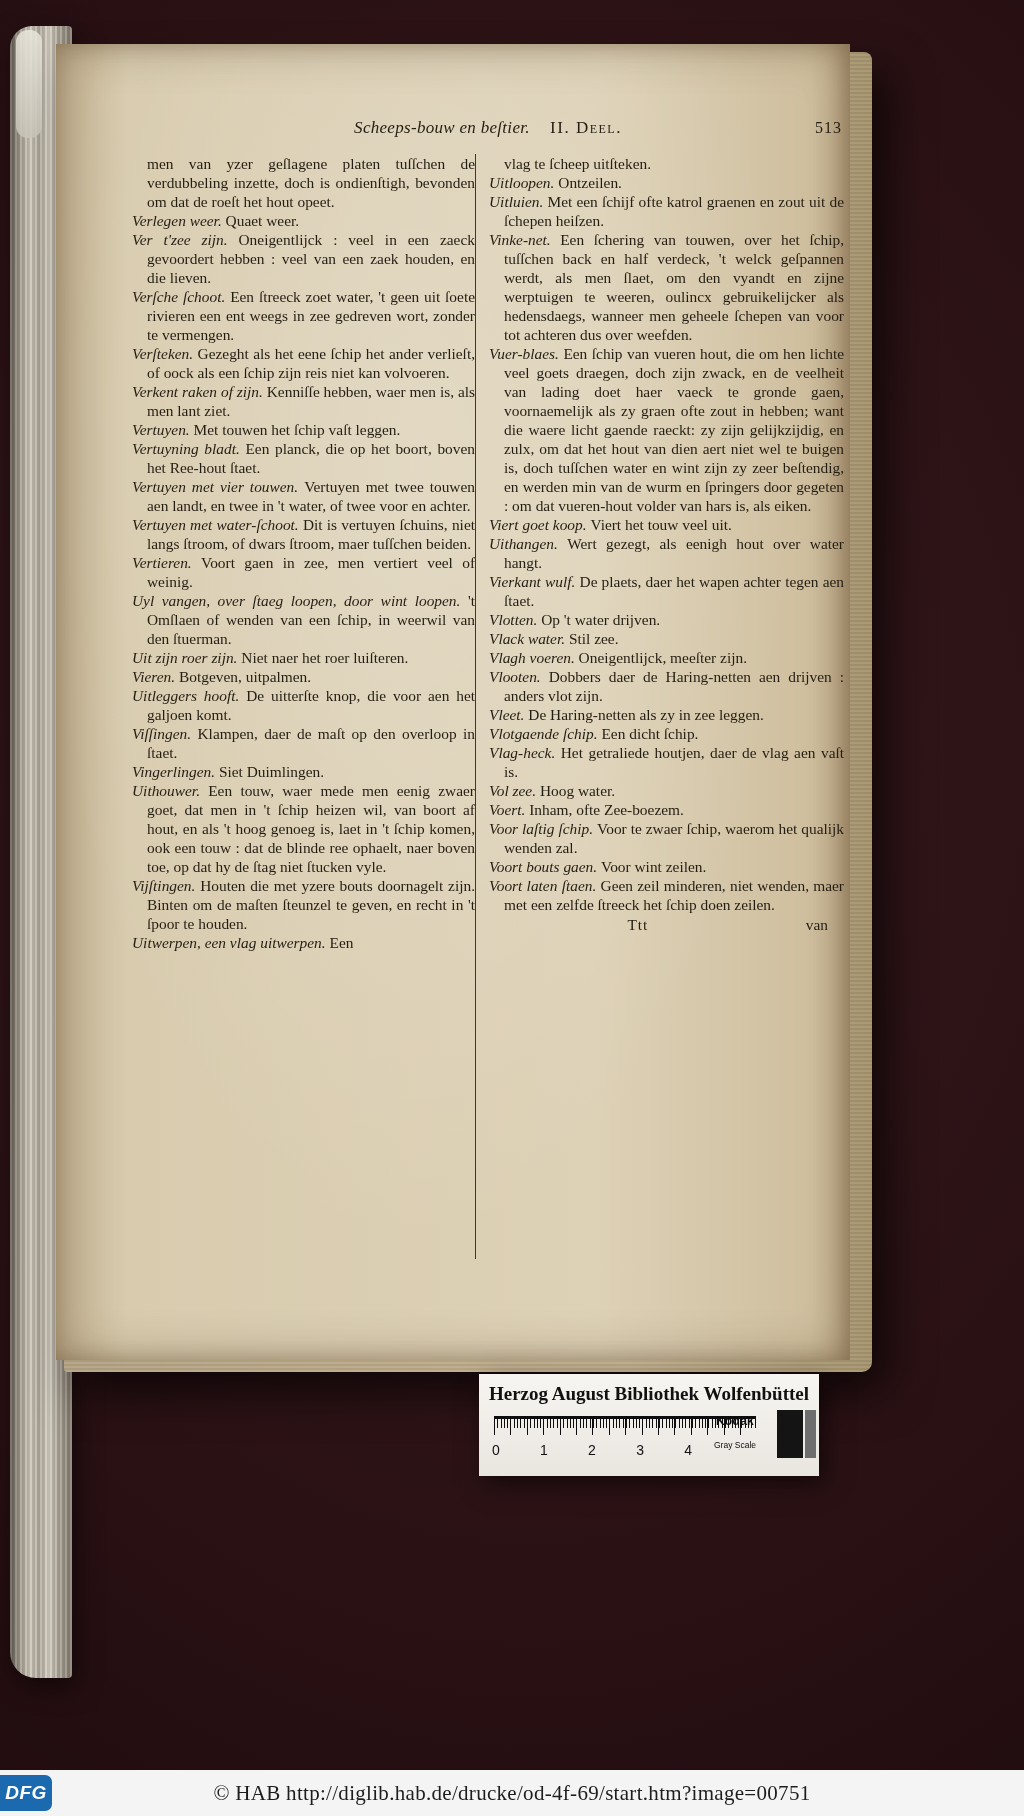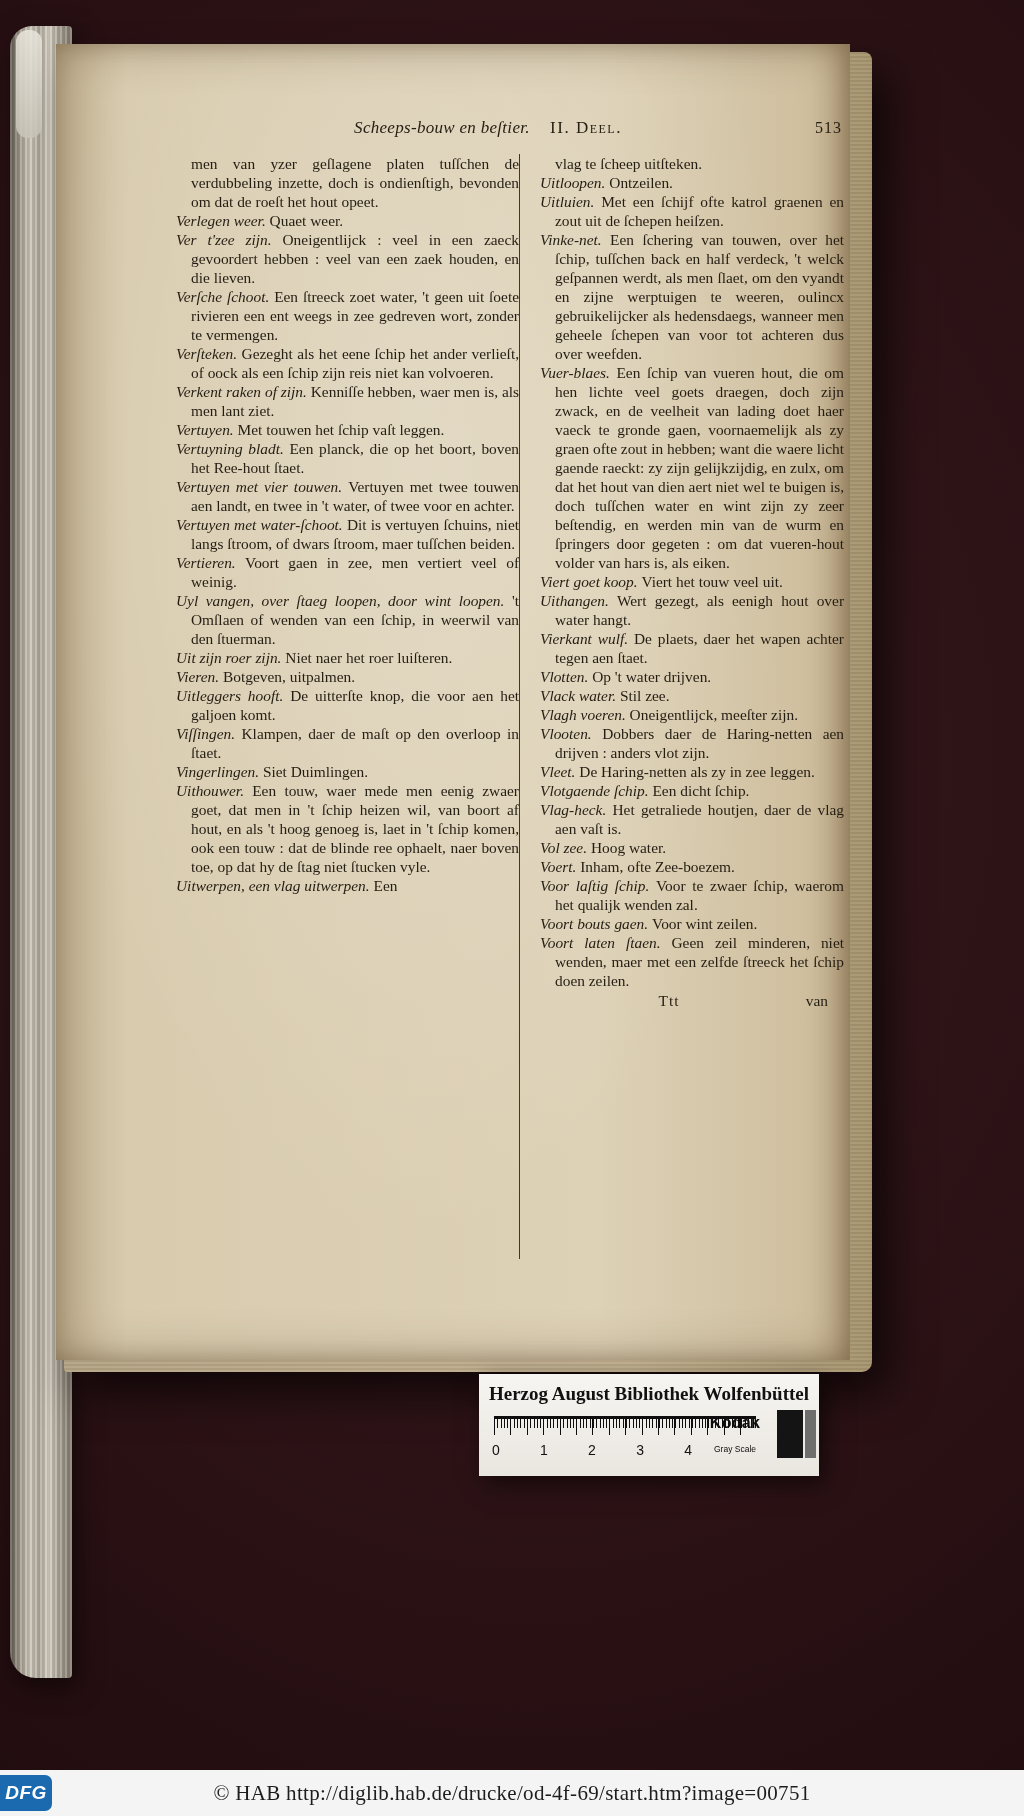--- a/index.html
+++ b/index.html
@@ -41,22 +41,22 @@
     box-shadow:inset 0 0 46px rgba(70,48,22,.38), inset -6px 0 18px rgba(80,55,25,.25);
     color:#241d12;
   }
   .textblock{position:absolute;left:76px;top:74px;width:712px;}
   .pheader{position:relative;height:26px;text-align:center;font-size:17px;}
   .ptitle{font-style:italic;letter-spacing:.3px;}
   .ppart{font-variant:small-caps;letter-spacing:1.5px;margin-left:16px;}
   .pno{position:absolute;right:2px;top:1px;font-size:16px;letter-spacing:1px;}
   .cols{display:flex;margin-top:10px;min-height:1105px;}
   .col{font-size:15.4px;line-height:19px;text-align:justify;}
-  .col.left{width:343px;margin-left:44px;}
-  .col.right{flex:1;border-left:1px solid #40362a;padding-left:20px;}
+  .col.left{width:343px;}
+  .col.right{flex:1;border-left:1px solid #40362a;padding-left:13px;}
   .entry{margin:0;padding-left:15px;text-indent:-15px;}
   .entry.cont{text-indent:0;}
   .term{font-style:italic;}
   .sigline{position:relative;height:22px;margin-top:1px;}
   .sig{position:absolute;left:39%;letter-spacing:1px;}
   .catch{position:absolute;right:16px;}
   
   .card{
     position:absolute;left:479px;top:1374px;width:340px;height:102px;
     background:linear-gradient(180deg,#f7f5f1,#e9e6e0);
@@ -72,21 +72,21 @@
       repeating-linear-gradient(90deg,#0e0e0e 0 1px, transparent 1px 3.3px);
     background-size:100% 16px,100% 9px;
     background-repeat:no-repeat;
   }
   .ruler-nums{
     position:absolute;left:13px;top:68px;width:200px;display:flex;justify-content:space-between;
     font-family:"Liberation Sans","DejaVu Sans",sans-serif;font-size:14px;color:#111;
   }
   .kodak{position:absolute;right:46px;top:40px;width:76px;text-align:center;color:#0d0d0d;
     font-family:"Liberation Sans","DejaVu Sans",sans-serif;}
-  .kodak-name{font-weight:bold;font-size:16px;letter-spacing:.3px;}
+  .kodak-name{font-weight:bold;font-size:12px;letter-spacing:.3px;}
   .kodak-sub{font-size:8.5px;margin-top:12px;}
   .swatch-black{position:absolute;right:16px;top:36px;width:26px;height:48px;background:#141414;}
   .swatch-gray{position:absolute;right:3px;top:36px;width:11px;height:48px;background:#6e6e6e;}
   
   .bottom-bar{
     position:absolute;left:0;bottom:0;width:1024px;height:46px;background:#f4f4f4;
     display:flex;align-items:center;
   }
   .dfg{
     position:absolute;left:0;top:5px;width:52px;height:36px;background:#1b6ab0;color:#fff;
@@ -129,20 +129,21 @@
               <p class="entry"><span class="term">Vertuyen met vier touwen. </span><span class="def">Vertuyen met twee touwen aen landt, en twee in 't water, of twee voor en achter.</span></p>
               <p class="entry"><span class="term">Vertuyen met water-ſchoot. </span><span class="def">Dit is vertuyen ſchuins, niet langs ſtroom, of dwars ſtroom, maer tuſſchen beiden.</span></p>
               <p class="entry"><span class="term">Vertieren. </span><span class="def">Voort gaen in zee, men vertiert veel of weinig.</span></p>
               <p class="entry"><span class="term">Uyl vangen, over ſtaeg loopen, door wint loopen. </span><span class="def">'t Omſlaen of wenden van een ſchip, in weerwil van den ſtuerman.</span></p>
               <p class="entry"><span class="term">Uit zijn roer zijn. </span><span class="def">Niet naer het roer luiſteren.</span></p>
               <p class="entry"><span class="term">Vieren. </span><span class="def">Botgeven, uitpalmen.</span></p>
               <p class="entry"><span class="term">Uitleggers hooft. </span><span class="def">De uitterſte knop, die voor aen het galjoen komt.</span></p>
               <p class="entry"><span class="term">Viſſingen. </span><span class="def">Klampen, daer de maſt op den overloop in ſtaet.</span></p>
               <p class="entry"><span class="term">Vingerlingen. </span><span class="def">Siet Duimlingen.</span></p>
               <p class="entry"><span class="term">Uithouwer. </span><span class="def">Een touw, waer mede men eenig zwaer goet, dat men in 't ſchip heizen wil, van boort af hout, en als 't hoog genoeg is, laet in 't ſchip komen, ook een touw : dat de blinde ree ophaelt, naer boven toe, op dat hy de ſtag niet ſtucken vyle.</span></p>
+              <p class="entry"><span class="term">Vijſtingen. </span><span class="def">Houten die met yzere bouts doornagelt zijn. Binten om de maſten ſteunzel te geven, en recht in 't ſpoor te houden.</span></p>
               <p class="entry"><span class="term">Uitwerpen, een vlag uitwerpen. </span><span class="def">Een</span></p>
             </div>
         </div>
         <div class="col right">
           <div>
               <p class="entry cont"><span class="def">vlag te ſcheep uitſteken.</span></p>
               <p class="entry"><span class="term">Uitloopen. </span><span class="def">Ontzeilen.</span></p>
               <p class="entry"><span class="term">Uitluien. </span><span class="def">Met een ſchijf ofte katrol graenen en zout uit de ſchepen heiſzen.</span></p>
               <p class="entry"><span class="term">Vinke-net. </span><span class="def">Een ſchering van touwen, over het ſchip, tuſſchen back en half verdeck, 't welck geſpannen werdt, als men ſlaet, om den vyandt en zijne werptuigen te weeren, oulincx gebruikelijcker als hedensdaegs, wanneer men geheele ſchepen van voor tot achteren dus over weefden.</span></p>
               <p class="entry"><span class="term">Vuer-blaes. </span><span class="def">Een ſchip van vueren hout, die om hen lichte veel goets draegen, doch zijn zwack, en de veelheit van lading doet haer vaeck te gronde gaen, voornaemelijk als zy graen ofte zout in hebben; want die waere licht gaende raeckt: zy zijn gelijkzijdig, en zulx, om dat het hout van dien aert niet wel te buigen is, doch tuſſchen water en wint zijn zy zeer beſtendig, en werden min van de wurm en ſpringers door gegeten : om dat vueren-hout volder van hars is, als eiken.</span></p>

